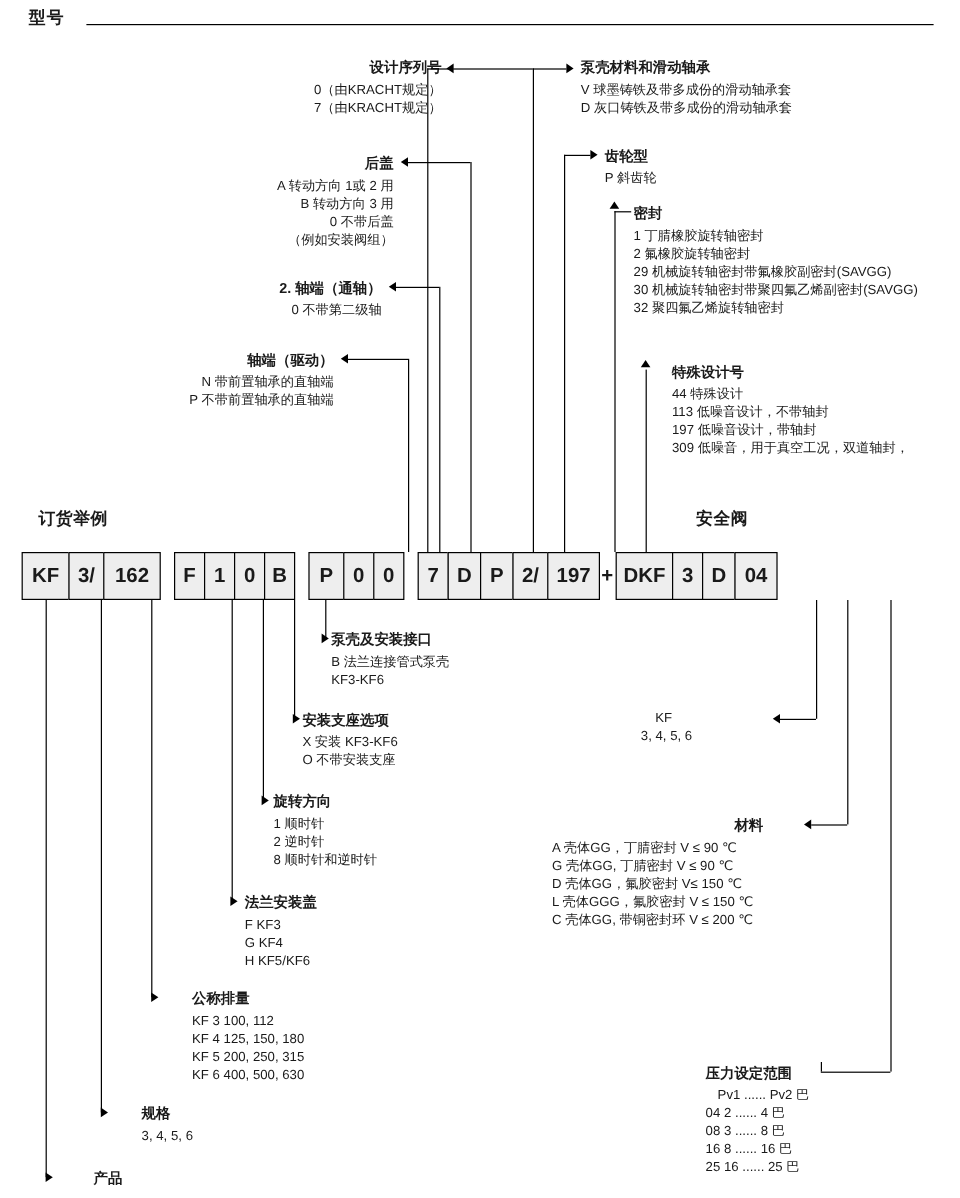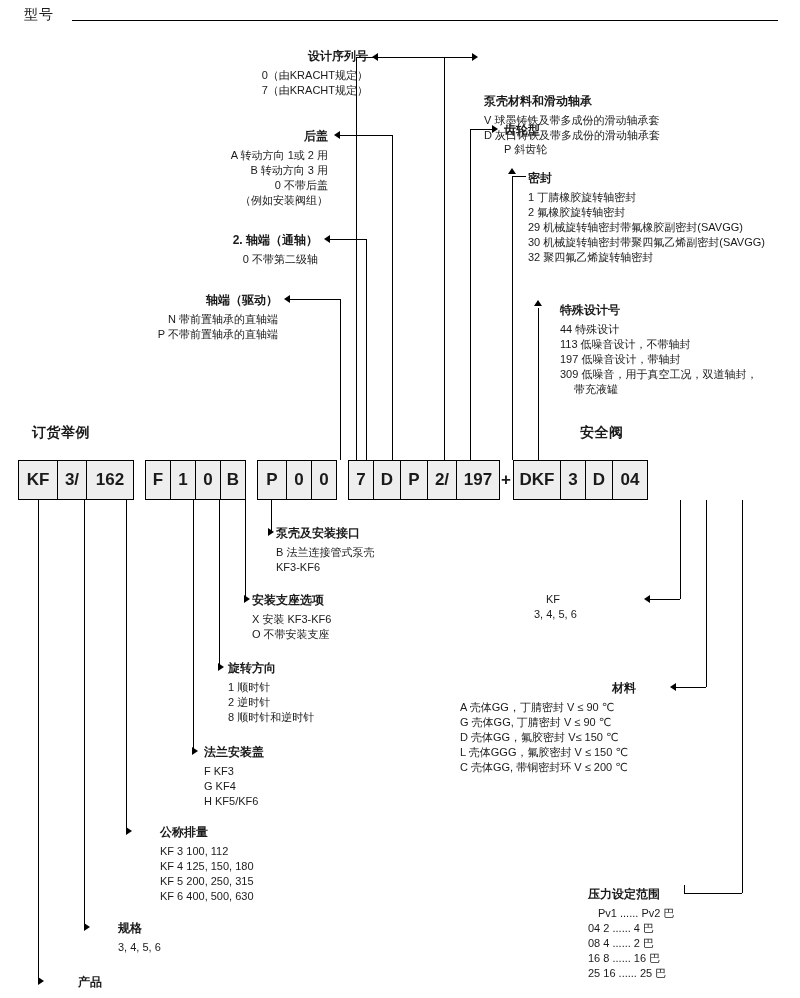--- a/index.html
+++ b/index.html
@@ -9,21 +9,21 @@
     font-family:"Liberation Sans","DejaVu Sans",sans-serif;
     color:#1a1a1a;
     position:relative;
     overflow:hidden;
   }
   .canvas{position:relative;width:800px;height:998px;}
 
   
   .page-title{
     position:absolute;left:24px;top:6px;
-    font-size:14px;font-weight:normal;letter-spacing:1px;
+    font-size:14px;font-weight:bold;letter-spacing:1px;
   }
   .title-rule{
     position:absolute;left:72px;top:20px;width:706px;height:1px;background:#000;
   }
 
   
   .blk{position:absolute;}
   .blk .hd{font-size:12px;font-weight:bold;margin-bottom:3px;white-space:nowrap;}
   .blk .ln{font-size:11px;line-height:15px;white-space:nowrap;}
   .blk.r{text-align:right;}
@@ -58,21 +58,21 @@
 
   <div class="page-title">型号</div>
   <div class="title-rule"></div>
 
   <div class="blk r" style="left:208px;top:48px;width:160px;">
     <div class="hd">设计序列号</div>
     <div class="ln">0（由KRACHT规定）</div>
     <div class="ln">7（由KRACHT规定）</div>
   </div>
 
-  <div class="blk" style="left:484px;top:48px;width:300px;margin-top:45px;">
+  <div class="blk" style="left:484px;top:48px;width:300px;">
     <div class="hd">泵壳材料和滑动轴承</div>
     <div class="ln">V 球墨铸铁及带多成份的滑动轴承套</div>
     <div class="ln">D 灰口铸铁及带多成份的滑动轴承套</div>
   </div>
 
   <div class="blk r" style="left:190px;top:128px;width:138px;">
     <div class="hd">后盖</div>
     <div class="ln">A 转动方向 1或 2 用</div>
     <div class="ln">B 转动方向 3 用</div>
     <div class="ln">0 不带后盖</div>
@@ -103,21 +103,20 @@
     <div class="ln">N 带前置轴承的直轴端</div>
     <div class="ln">P 不带前置轴承的直轴端</div>
   </div>
 
   <div class="blk" style="left:560px;top:302px;width:240px;">
     <div class="hd">特殊设计号</div>
     <div class="ln">44 特殊设计</div>
     <div class="ln">113 低噪音设计，不带轴封</div>
     <div class="ln">197 低噪音设计，带轴封</div>
     <div class="ln">309 低噪音，用于真空工况，双道轴封，</div>
-    <div class="ln" style="padding-left:14px;">带充液罐</div>
   </div>
 
   <div class="h" style="left:378px;top:57px;width:66px;"></div>
   <div class="arw l" style="left:372px;top:53px;"></div>
   <div class="v" style="left:356px;top:57px;height:403px;"></div>
   <div class="h" style="left:356px;top:57px;width:22px;"></div>
 
   <div class="arw r" style="left:472px;top:53px;"></div>
   <div class="h" style="left:444px;top:57px;width:28px;"></div>
   <div class="v" style="left:444px;top:57px;height:403px;"></div>
@@ -232,21 +231,21 @@
     <div class="ln">G  壳体GG, 丁腈密封 V ≤ 90 ℃</div>
     <div class="ln">D  壳体GG，氟胶密封 V≤ 150 ℃</div>
     <div class="ln">L  壳体GGG，氟胶密封 V ≤ 150 ℃</div>
     <div class="ln">C  壳体GG, 带铜密封环 V ≤ 200 ℃</div>
   </div>
 
   <div class="blk" style="left:588px;top:886px;width:200px;">
     <div class="hd">压力设定范围</div>
     <div class="ln" style="padding-left:10px;">Pv1 ...... Pv2 巴</div>
     <div class="ln">04  2 ......    4   巴</div>
-    <div class="ln">08  4 ......    2   巴</div>
+    <div class="ln">08  3 ......    8   巴</div>
     <div class="ln">16  8 ......   16  巴</div>
     <div class="ln">25 16 ......  25  巴</div>
   </div>
 
   <div class="v" style="left:271px;top:500px;height:32px;"></div>
   <div class="h" style="left:271px;top:532px;width:0px;"></div>
   <div class="arw r" style="left:268px;top:528px;"></div>
 
   <div class="v" style="left:245px;top:500px;height:99px;"></div>
   <div class="arw r" style="left:244px;top:595px;"></div>

